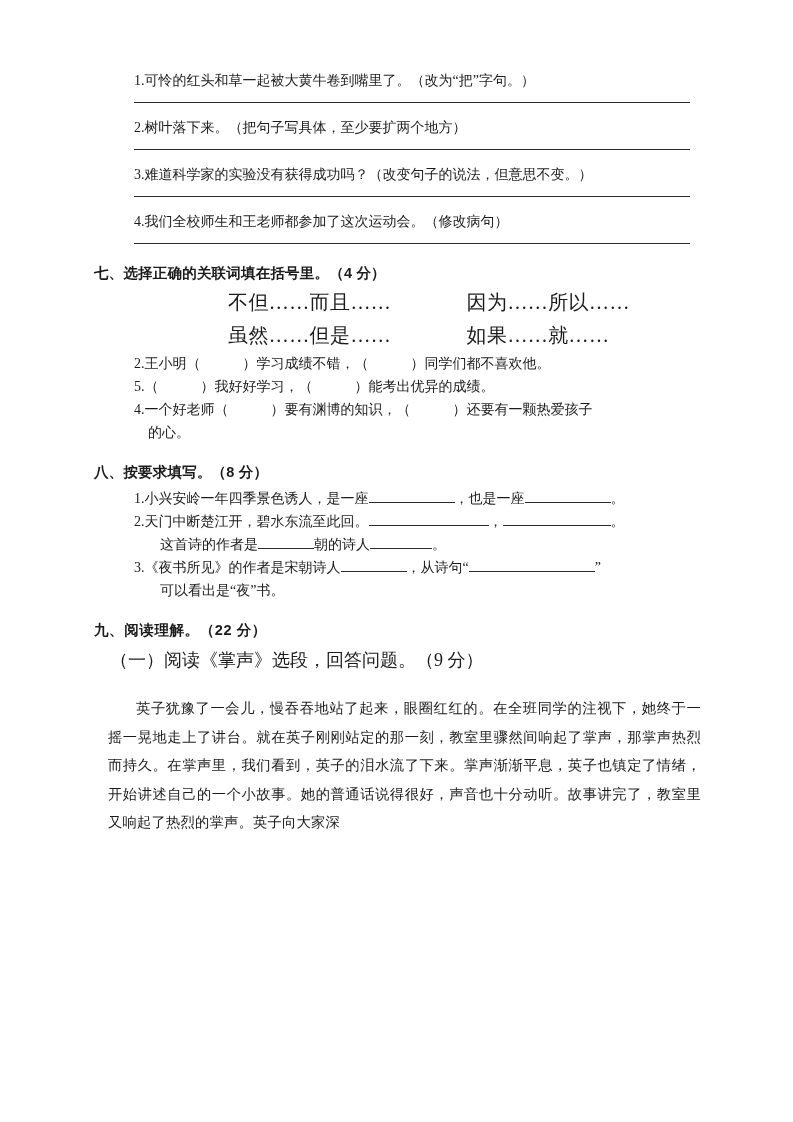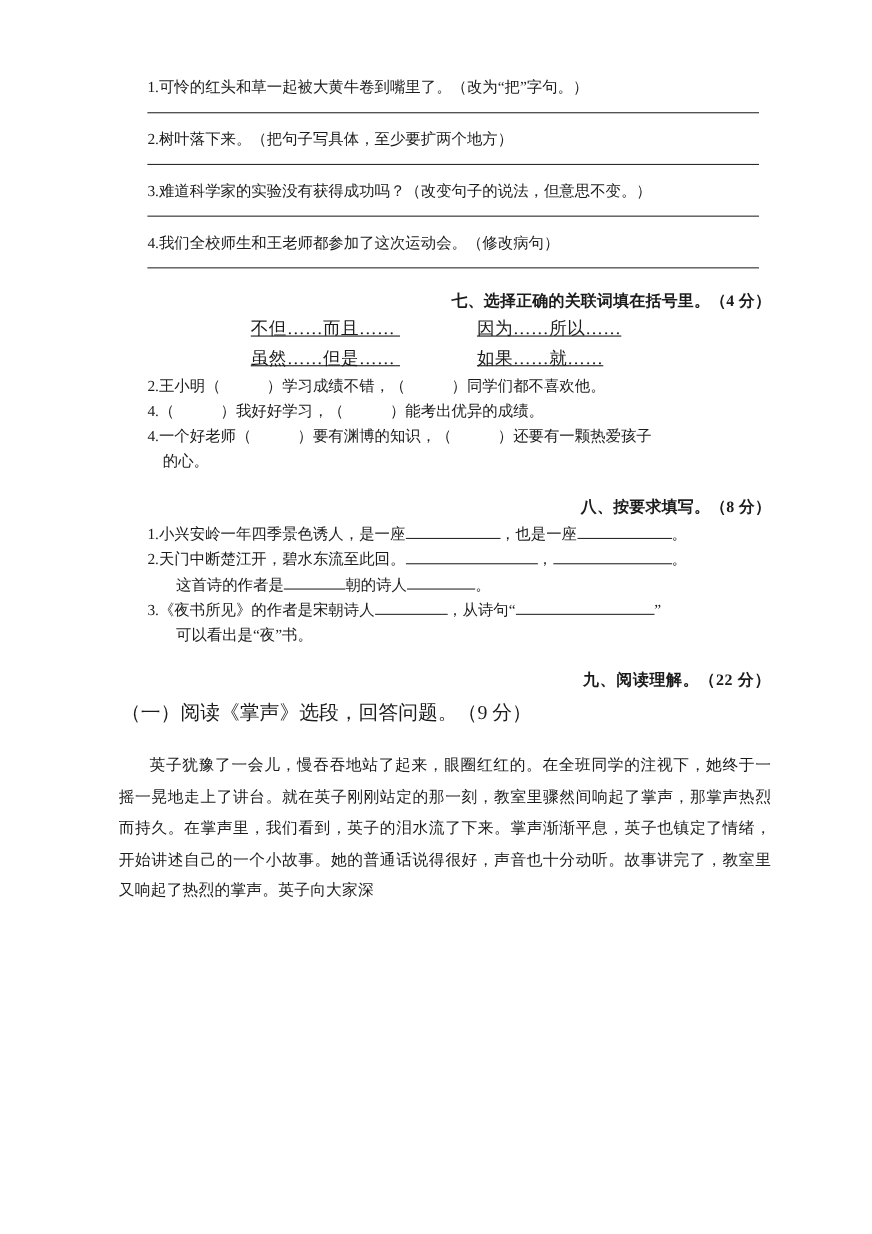--- a/index.html
+++ b/index.html
@@ -17,48 +17,46 @@
   }
   .page {
     position: absolute;
     left: 0; top: 0;
     width: 793px;
     height: 996px;
     box-sizing: border-box;
     padding: 70px 92px 40px 108px;
   }
   .sec-head {
-    font-family: Liberation Serif, serif;
+    font-family: Liberation Sans, sans-serif;
     font-weight: bold;
     font-size: 14.5px;
     margin: 20px 0 6px -14px;
     letter-spacing: 0.2px;
-    text-align: right;
   }
   .q {
     font-size: 14px;
     line-height: 1.5;
     margin: 0 0 2px 0;
     padding-left: 26px;
   }
   .q-indent2 {
     padding-left: 52px;
   }
   .rule {
     border-bottom: 1px solid #2b2b2b;
     height: 0;
     margin: 11px 0 14px 26px;
     width: 556px;
   }
   .conj-row {
-    font-size: 16px;
+    font-size: 20px;
     padding-left: 120px;
     margin: 6px 0 4px 0;
     letter-spacing: 0.4px;
-    text-decoration: underline;
   }
   .conj-row span.second {
     margin-left: 70px;
   }
   .ul {
     display: inline-block;
     border-bottom: 1px solid #2b2b2b;
     height: 13px;
     vertical-align: baseline;
   }
@@ -107,21 +105,21 @@
     <div class="conj-row">
       <span>不但……而且……</span>
       <span class="second">因为……所以……</span>
     </div>
     <div class="conj-row">
       <span>虽然……但是……</span>
       <span class="second">如果……就……</span>
     </div>
 
     <p class="q">2.王小明（　　　）学习成绩不错，（　　　）同学们都不喜欢他。</p>
-    <p class="q">4.（　　　）我好好学习，（　　　）能考出优异的成绩。</p>
+    <p class="q">5.（　　　）我好好学习，（　　　）能考出优异的成绩。</p>
     <p class="q">4.一个好老师（　　　）要有渊博的知识，（　　　）还要有一颗热爱孩子</p>
     <p class="q" style="padding-left:40px">的心。</p>
   </div>
 
   <div>
     <div class="sec-head">八、按要求填写。（8 分）</div>
 
     <p class="q">
       <span>1.小兴安岭一年四季景色诱人，是一座</span><span class="ul" style="width:86px"></span><span>，也是一座</span><span class="ul" style="width:86px"></span><span>。</span>
     </p>

